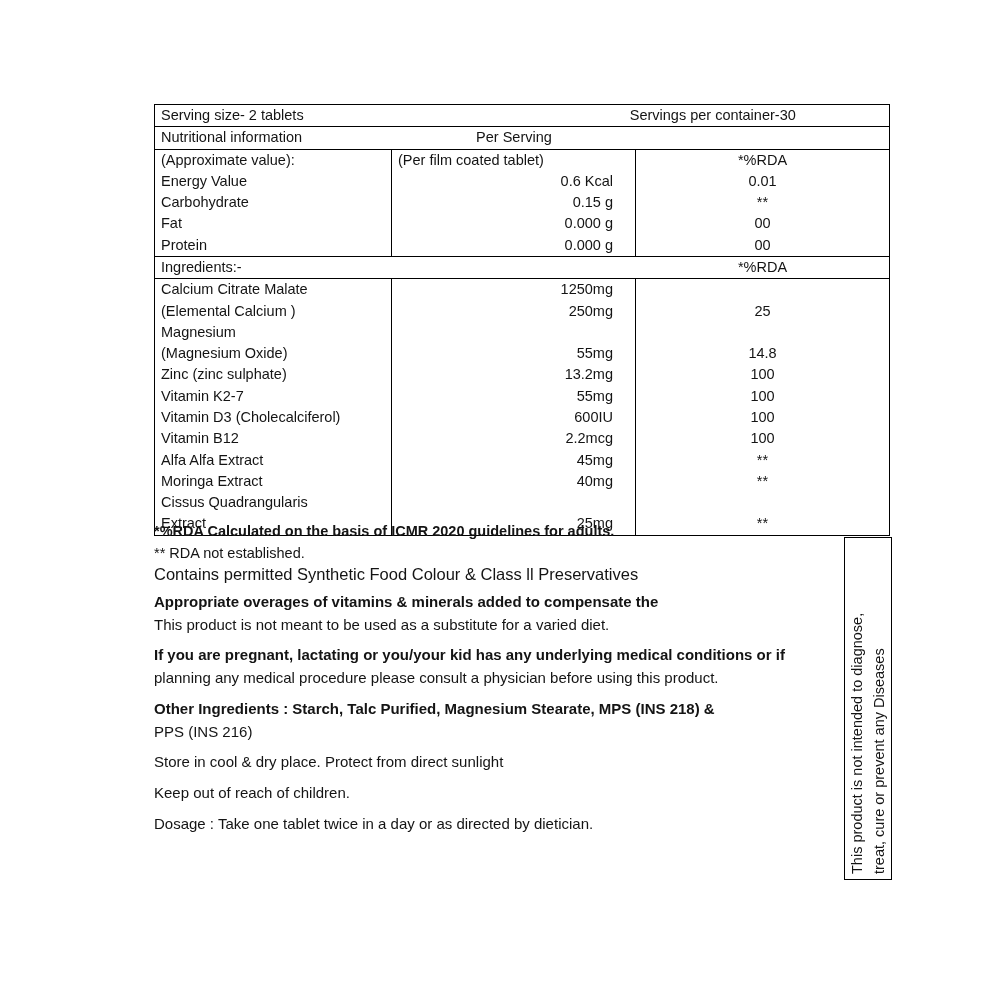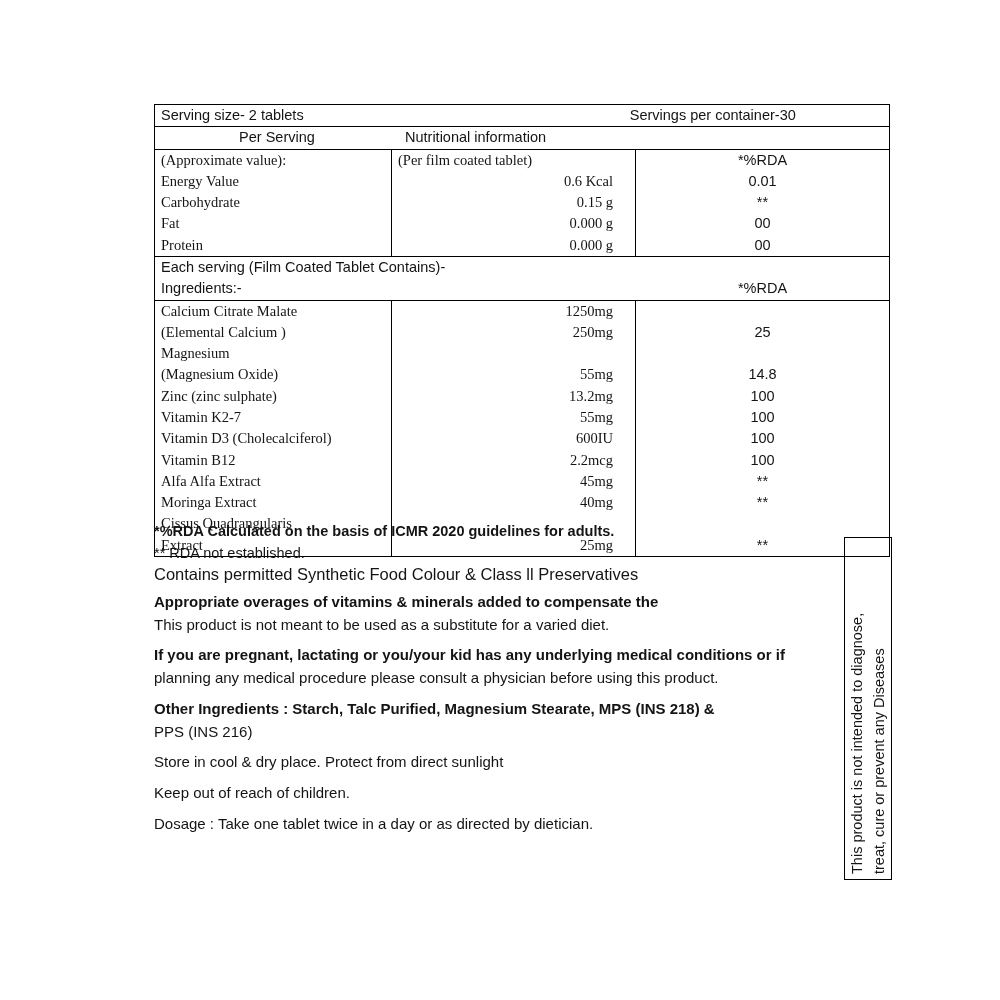--- a/index.html
+++ b/index.html
@@ -44,21 +44,21 @@
   .cell {
     box-sizing: border-box;
     padding: 1px 6px 1px 6px;
     white-space: nowrap;
     overflow: hidden;
   }
   .c-left  { width: 237px; text-align: left; }
   .c-mid   { width: 244px; text-align: right; padding-right: 22px; }
   .c-right { width: 253px; text-align: center; }
   .bb { border-bottom: 1.5px solid #000; }
-  .br { border-right: 1.5px solid #000; font-family: Liberation Serif, serif; }
+  .br { border-right: 1.5px solid #000; }
 
   .row.serving .sv-left  { width: 470px; text-align: left; }
   .row.serving .sv-right { width: 266px; text-align: left; }
 
   .row.nutinfo .ni-left { width: 237px; text-align: left; }
   .row.nutinfo .ni-mid  { width: 244px; text-align: center; }
   .row.nutinfo .ni-right{ width: 253px; text-align: center; }
 
   .c-mid.lbl-center { text-align: left; padding-right: 23px; }
 
@@ -113,22 +113,22 @@
 <div class="sheet">
 
   <div class="nut-table">
 
     <div class="row serving bb">
       <div class="cell sv-left">Serving size- 2 tablets</div>
       <div class="cell sv-right">Servings per container-30</div>
     </div>
 
     <div class="row nutinfo bb">
+      <div class="cell ni-left">Nutritional information</div>
       <div class="cell ni-mid">Per Serving</div>
-      <div class="cell ni-left">Nutritional information</div>
       <div class="cell ni-right"></div>
     </div>
 
     <div class="row">
       <div class="cell c-left br">(Approximate value):</div>
       <div class="cell c-mid lbl-center br">(Per film coated tablet)</div>
       <div class="cell c-right">*%RDA</div>
     </div>
 
     <div class="row">
@@ -145,24 +145,20 @@
       <div class="cell c-left br">Fat</div>
       <div class="cell c-mid br">0.000 g</div>
       <div class="cell c-right">00</div>
     </div>
     <div class="row bb">
       <div class="cell c-left br">Protein</div>
       <div class="cell c-mid br">0.000 g</div>
       <div class="cell c-right">00</div>
     </div>
 
-    <div class="row">
-      <div class="cell spanrow-left">Each serving (Film Coated Tablet Contains)-</div>
-      <div class="cell spanrow-right"></div>
-    </div>
     <div class="row bb">
       <div class="cell spanrow-left">Ingredients:-</div>
       <div class="cell spanrow-right">*%RDA</div>
     </div>
 
     <div class="row">
       <div class="cell c-left br">Calcium Citrate Malate</div>
       <div class="cell c-mid br">1250mg</div>
       <div class="cell c-right"></div>
     </div>

